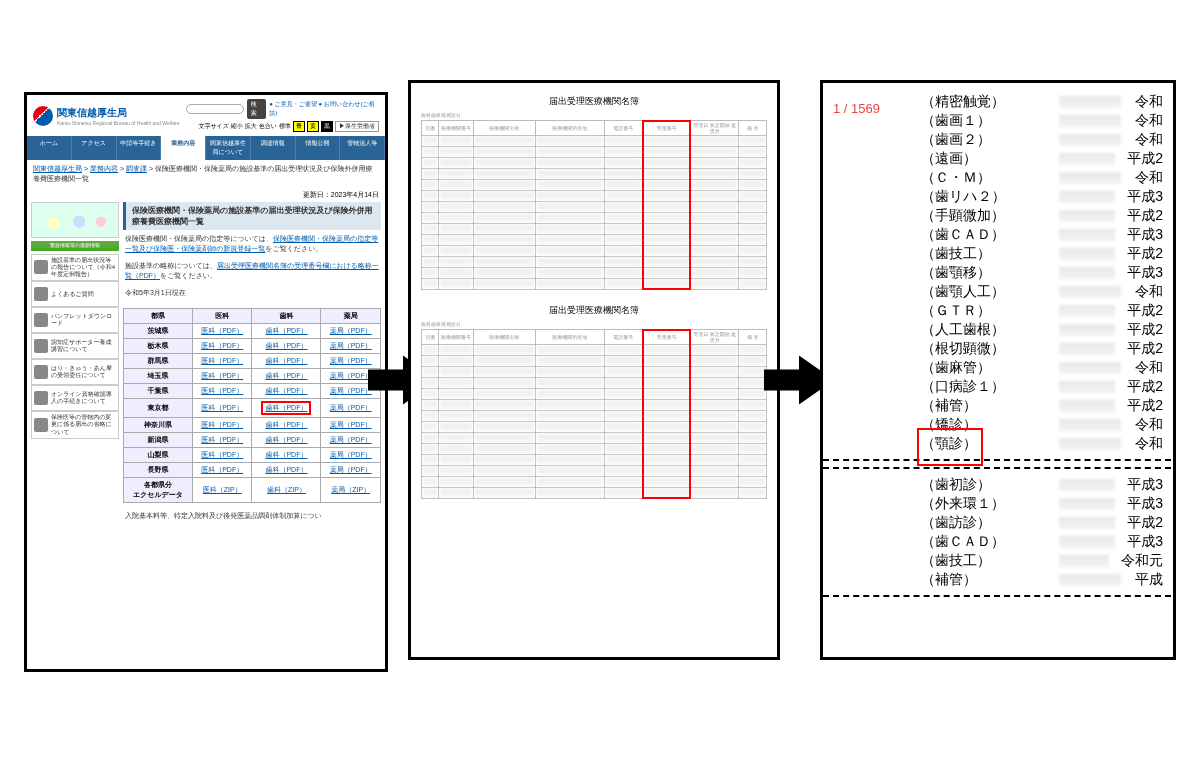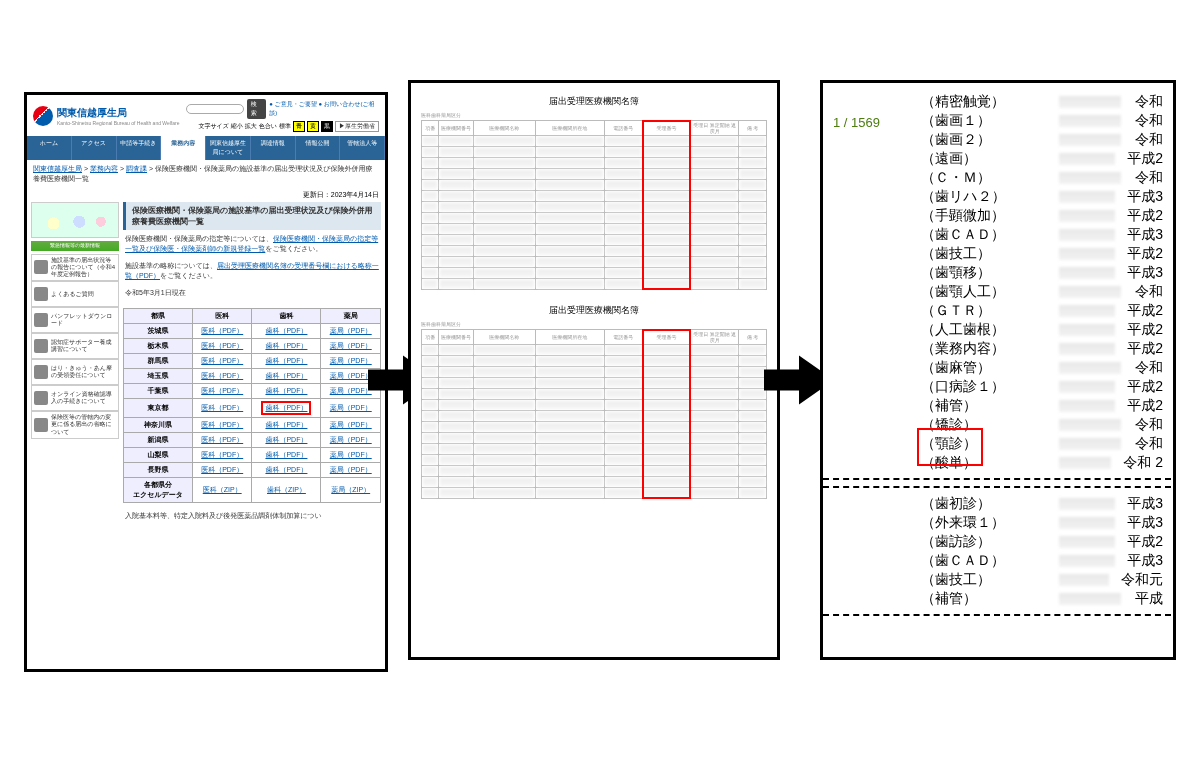--- a/index.html
+++ b/index.html
@@ -72,21 +72,21 @@
   .roster-meta { font-size:5px; color:#999; margin-bottom:2px; }
   .rtable { width:100%; border-collapse:collapse; }
   .rtable th, .rtable td { border:1px solid #bbb; font-size:5px; height:10px; }
   .rtable th { color:#999; font-weight:normal; }
   .rtable td { background:#fff; }
   .hl-box { position:absolute; border:2.5px solid #f00; pointer-events:none; }
   .rtable tbody td div { height:8px; background:linear-gradient(#eee,#f5f5f5); filter:blur(1.5px); }
 
   
   .p3 { left: 820px; top: 80px; width: 356px; height: 580px; padding:6px 10px; font-size:14px; overflow:hidden;}
-  .pgnum { position:absolute; top:32px; left:10px; color:#4d7c0f; font-size:13px; }
+  .pgnum { position:absolute; top:18px; left:10px; color:#ef4444; font-size:13px; }
   .p3-rows { margin-left:88px; margin-top:3px; }
   .p3-row { display:flex; align-items:center; height:19px; white-space:nowrap;gap:8px; }
   .p3-row .lab { min-width:130px; }
   .p3-row .mid { width:62px; height:12px; background:linear-gradient(#e8e8e8,#f2f2f2); filter:blur(1.5px); margin-right:4px;}
   .p3-row .era { margin-left:auto;}
   .p3 .dash { border:0; border-top:2.5px dashed #000; margin:6px -8px 6px -98px;}
   .p3 .hl3 { border:2.5px solid #f00; position:absolute; left:94px; width:66px; height:38px; top: 340px; }
 
   
   .arrow { position:absolute; width:70px; height:100px; display:flex; align-items:center; }
@@ -1121,21 +1121,21 @@
         <span class="lab">（ＧＴＲ）</span>
         <span class="mid"></span>
         <span class="era">平成2</span>
       </div>
       <div class="p3-row">
         <span class="lab">（人工歯根）</span>
         <span class="mid"></span>
         <span class="era">平成2</span>
       </div>
       <div class="p3-row">
-        <span class="lab">（業務内容）</span>
+        <span class="lab">（根切顕微）</span>
         <span class="mid"></span>
         <span class="era">平成2</span>
       </div>
       <div class="p3-row">
         <span class="lab">（歯麻管）</span>
         <span class="mid"></span>
         <span class="era">令和</span>
       </div>
       <div class="p3-row">
         <span class="lab">（口病診１）</span>
@@ -1149,25 +1149,20 @@
       </div>
       <div class="p3-row">
         <span class="lab">（矯診）</span>
         <span class="mid"></span>
         <span class="era">令和</span>
       </div>
       <div class="p3-row">
         <span class="lab">（顎診）</span>
         <span class="mid"></span>
         <span class="era">令和</span>
-      </div>
-      <div class="p3-row">
-        <span class="lab">（酸単）</span>
-        <span class="mid"></span>
-        <span class="era">令和 2</span>
       </div>
       <hr class="dash">
       <hr class="dash">
       <div class="p3-row">
         <span class="lab">（歯初診）</span>
         <span class="mid"></span>
         <span class="era">平成3</span>
       </div>
       <div class="p3-row">
         <span class="lab">（外来環１）</span>

